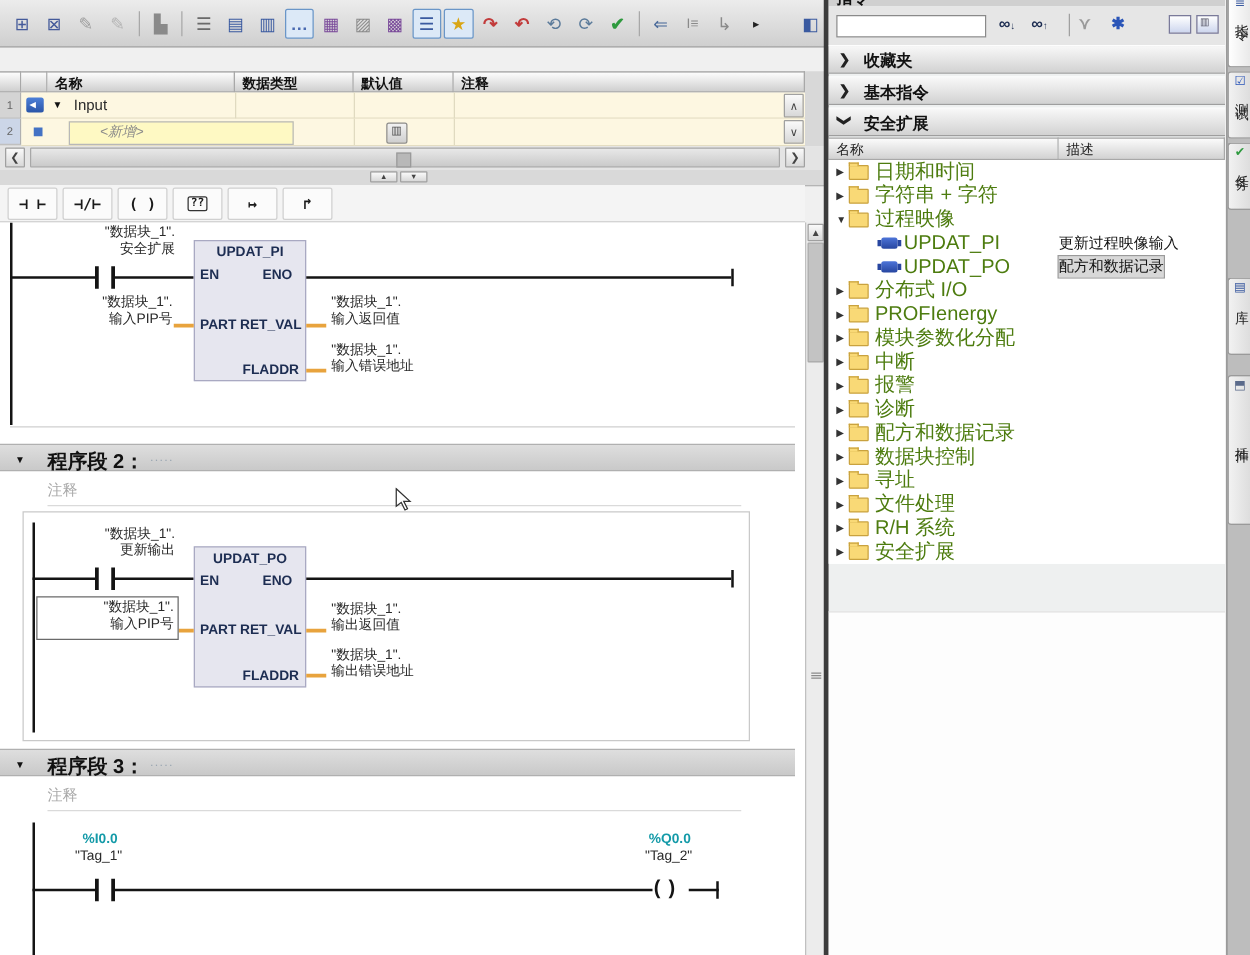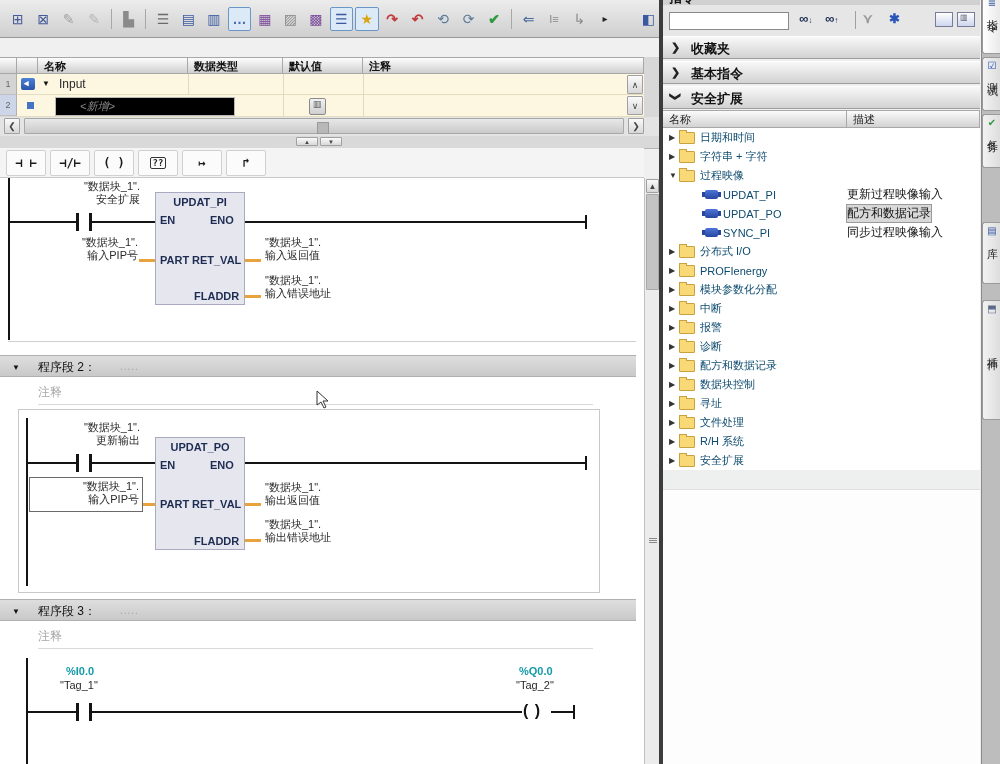--- a/index.html
+++ b/index.html
@@ -46,39 +46,39 @@
   .stub{position:absolute;height:3px;background:#e8a33d;}
   .contact{position:absolute;width:16px;height:18px;border-left:3px solid #141414;border-right:3px solid #141414;box-sizing:border-box;background:#fff;}
   .ladblock{position:absolute;width:90px;background:#e6e6ef;border:1px solid #a9a9c2;box-sizing:border-box;}
   .ladblock .bname{display:block;text-align:center;font-size:11px;font-weight:bold;color:#1d2d52;padding-top:3px;}
   .pin{position:absolute;font-size:11px;font-weight:bold;color:#1d2d52;}
   .op{position:absolute;font-size:11px;color:#2a2a2a;line-height:13px;}
   .op.r{text-align:right;}
   .nethdr{position:absolute;left:0;width:636px;height:22px;background:linear-gradient(#dedede,#c9c9c9);
     border-top:1px solid #b0b0b0;border-bottom:1px solid #b0b0b0;box-sizing:border-box;}
   .nethdr .tri{position:absolute;left:12px;top:7px;font-size:8px;color:#111;}
-  .nethdr .ntitle{position:absolute;left:38px;top:3px;font-size:12px;font-weight:normal;color:#111;text-align:center;}
+  .nethdr .ntitle{position:absolute;left:38px;top:3px;font-size:16px;font-weight:bold;color:#111;text-align:center;}
   .nethdr .ndots{position:absolute;left:120px;top:5px;font-size:10px;color:#9aa6b2;letter-spacing:1px;}
   .ncomment{position:absolute;left:38px;font-size:12px;color:#a9a9a9;}
   .teal{position:absolute;font-size:11px;font-weight:bold;color:#139aa8;}
   .coil{position:absolute;font-size:16px;font-weight:bold;color:#141414;letter-spacing:1px;}
   
   #right-pane{left:663px;top:0;width:317px;height:764px;background:#eef0f0;}
   .acc{position:absolute;left:0;width:317px;height:23px;background:linear-gradient(#f8f8f8,#d2d2d2);
     border-bottom:1px solid #9e9e9e;border-top:1px solid #fdfdfd;box-sizing:border-box;}
   .acc .chev{position:absolute;left:8px;top:4px;font-size:11px;font-weight:bold;color:#222;}
   .acc .alabel{position:absolute;left:28px;top:3px;font-size:13px;font-weight:bold;color:#111;}
   .treerow{display:flex;align-items:center;height:19px;position:relative;background:#fff;}
   .treerow .arr{width:10px;margin-left:6px;font-size:8px;color:#333;flex:none;}
   .folder{flex:none;width:14px;height:10px;background:#f9d976;border:1px solid #c9a23f;border-radius:1px;position:relative;margin-right:5px;}
   .folder:before{content:"";position:absolute;left:-1px;top:-3px;width:6px;height:2px;background:#f9d976;border:1px solid #c9a23f;border-bottom:none;}
   .instricon{flex:none;width:13px;height:9px;background:linear-gradient(#4d74d8,#2746a0);border-radius:2px;position:relative;margin-right:5px;}
   .instricon:before,.instricon:after{content:"";position:absolute;top:2px;width:3px;height:5px;background:#2746a0;}
   .instricon:before{left:-3px;} .instricon:after{right:-3px;}
-  .tlabel{font-size:11px;color:#0c4a6e;white-space:nowrap;}
+  .tlabel{font-size:16px;color:#4d7c0f;white-space:nowrap;}
   .tdesc{position:absolute;left:184px;font-size:12px;color:#111;white-space:nowrap;max-width:130px;overflow:hidden;}
   .colhdr{position:absolute;height:18px;background:linear-gradient(#fbfbfb,#d2d2d2);border:1px solid #a8a8a8;border-left:none;
     box-sizing:border-box;font-size:11px;color:#222;padding:1px 0 0 6px;}
   
   #tabstrip{left:981px;top:0;width:19px;height:764px;background:#bdbdbd;border-left:1px solid #8a8a8a;}
   .vtab{position:absolute;left:0;width:19px;background:linear-gradient(90deg,#f2f2f2,#dcdcdc);
     border:1px solid #9a9a9a;border-right:none;border-radius:3px 0 0 3px;box-sizing:border-box;
     display:flex;flex-direction:column;align-items:center;padding-top:2px;}
   .vtab .vicon{font-size:10px;line-height:12px;}
   .vtab .vlabel{writing-mode:vertical-rl;font-size:11px;color:#222;letter-spacing:2px;margin-top:2px;}
@@ -139,21 +139,21 @@
       <span class="abs" style="left:25px;top:5px;font-size:8px;color:#111">▼</span>
       <span class="abs txt" style="left:42px;top:4px;font-size:12px">Input</span>
       <span class="cellline" style="left:171px"></span>
       <span class="cellline" style="left:266px"></span>
       <span class="cellline" style="left:346px"></span>
     </div>
 
     <div class="rownum" style="left:0;top:38px;background:#ccd6e8">2</div>
     <div class="trow" style="top:38px;height:22px">
       <span class="abs" style="left:10px;top:7px;width:7px;height:7px;background:#4472c4;"></span>
-      <span class="abs" style="left:38px;top:2px;width:178px;height:17px;background:#000000;border:1px solid #b8b8b8;">
+      <span class="abs" style="left:38px;top:2px;width:178px;height:17px;background:#fef9c3;border:1px solid #b8b8b8;">
           <span class="txt" style="position:absolute;left:24px;top:2px;color:#8a8a8a;font-style:italic">&lt;新增&gt;</span>
         </span>
       <span class="abs" style="left:292px;top:3px;width:15px;height:15px;background:linear-gradient(#f2f2f2,#cfcfcf);border:1px solid #8a8a8a;border-radius:2px;">
           <span style="position:absolute;left:3px;top:0px;font-size:9px;color:#555">▥</span>
         </span>
       <span class="cellline" style="left:266px"></span>
       <span class="cellline" style="left:346px"></span>
     </div>
 
     <div class="sbtn" style="left:627px;top:18px;width:16px;height:19px;font-size:9px">∧</div>
@@ -352,27 +352,20 @@
           <span class="tdesc">更新过程映像输入</span>
         </div>
       <div class="treerow">
           <span class="arr"></span>
           <span style="width:26px;flex:none"></span>
           <span class="instricon"></span>
           <span class="tlabel">UPDAT_PO</span>
           <span class="tdesc" style="background:#d8d8d8;outline:1px solid #9a9a9a">配方和数据记录</span>
         </div>
       <div class="treerow">
-          <span class="arr"></span>
-          <span style="width:26px;flex:none"></span>
-          <span class="instricon"></span>
-          <span class="tlabel">SYNC_PI</span>
-          <span class="tdesc">同步过程映像输入</span>
-        </div>
-      <div class="treerow">
           <span class="arr">▶</span>
           <span class="folder"></span>
           <span class="tlabel">分布式 I/O</span>
         </div>
       <div class="treerow">
           <span class="arr">▶</span>
           <span class="folder"></span>
           <span class="tlabel">PROFIenergy</span>
         </div>
       <div class="treerow">

